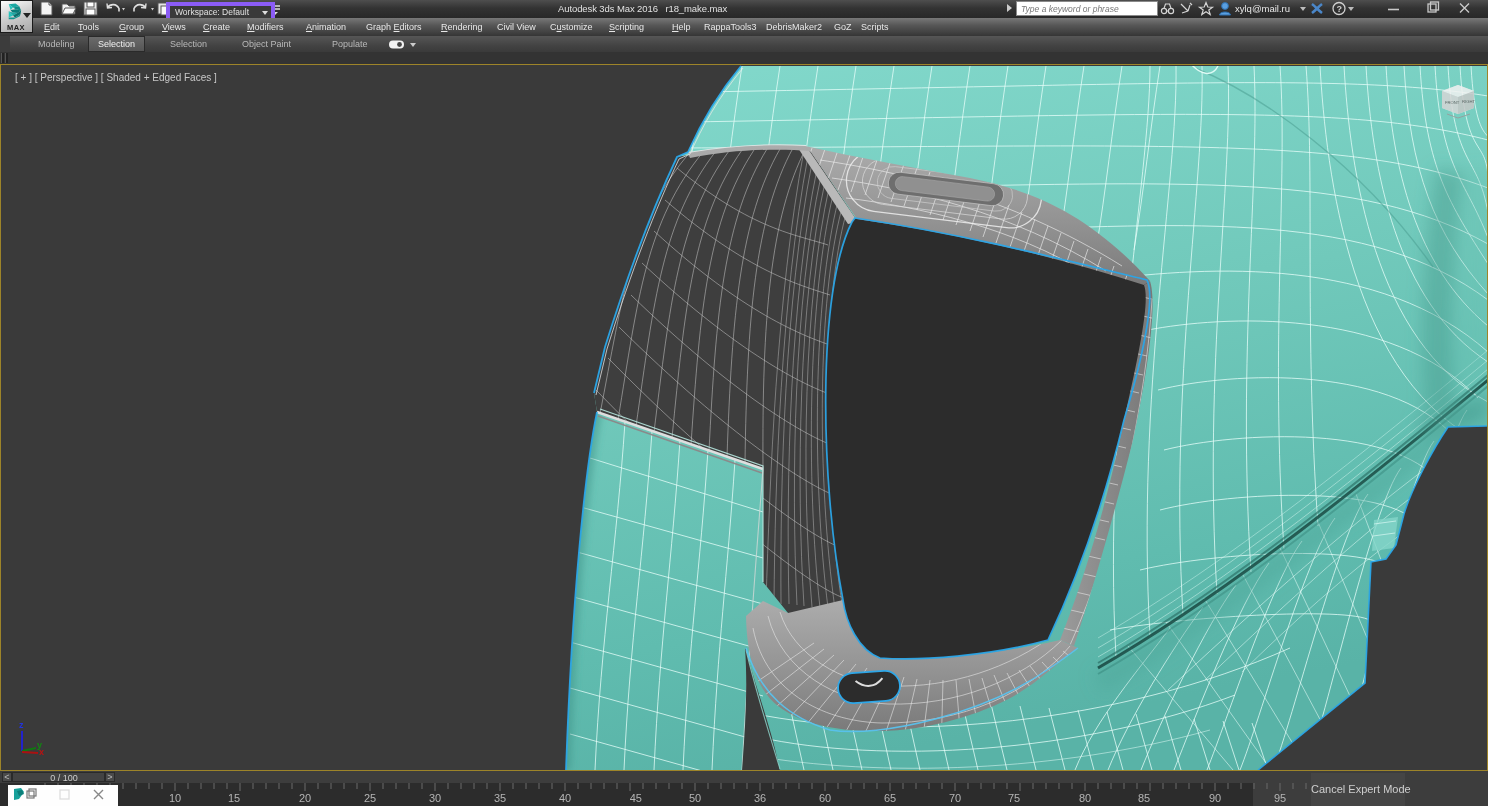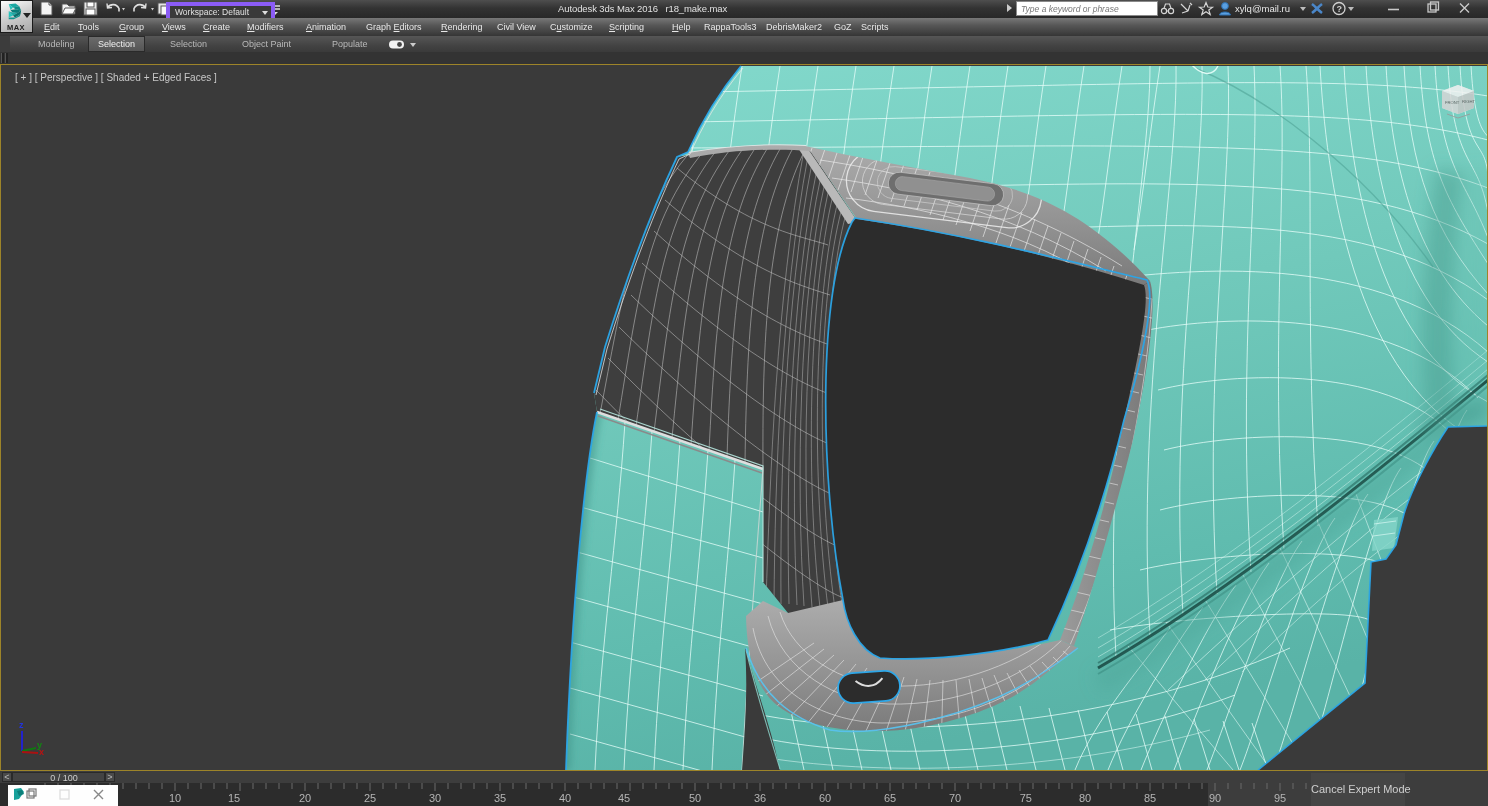--- a/index.html
+++ b/index.html
@@ -50,21 +50,21 @@
   
   #timeslider{left:0;top:771px;width:1488px;height:12px;background:#3d3d3d;}
   #ts-l{position:absolute;left:2px;top:1px;width:10px;height:10px;background:#4a4a4a;
      border:1px solid #2a2a2a;color:#bbb;font-size:9px;line-height:9px;text-align:center;box-sizing:border-box;}
   #ts-track{position:absolute;left:12px;top:1px;width:93px;height:10px;background:#434343;
      border:1px solid #2a2a2a;color:#ccc;font-size:9px;line-height:10px;text-align:center;box-sizing:border-box;padding-left:11px;}
   #ts-r{position:absolute;left:105px;top:1px;width:10px;height:10px;background:#4a4a4a;
      border:1px solid #2a2a2a;color:#bbb;font-size:9px;line-height:9px;text-align:center;box-sizing:border-box;}
   
   #trackbar{left:0;top:783px;width:1488px;height:23px;background:#3d3d3d;}
-  #ruler{position:absolute;left:0px;top:0px;width:1208px;height:23px;background:#2c2c2c;}
+  #ruler{position:absolute;left:0px;top:0px;width:1208px;height:23px;background:#2c2c2c;padding-left:45px;}
   #ruler .num{position:absolute;top:9px;color:#b5b5b5;font-size:11px;}
   #whitebox{position:absolute;left:8px;top:2px;width:110px;height:21px;background:#fefefe;}
   #cancelbtn{position:absolute;left:1311px;top:-10px;width:94px;height:33px;background:#454545;
     color:#cfcfcf;font-size:11px;text-align:center;line-height:33px;white-space:nowrap;}
 </style>
 </head>
 <body>
 
 <div id="titlebar" class="abs"></div>
 <div id="titlecenter" class="abs">Autodesk 3ds Max 2016&nbsp;&nbsp;&nbsp;r18_make.max</div>
@@ -652,29 +652,29 @@
 <path d="M1358,0 L1358,6" stroke="#6a6a6a" stroke-width="1"></path>
 <path d="M1371,0 L1371,6" stroke="#6a6a6a" stroke-width="1"></path>
 </svg>
 <span class="num" style="left:163px;width:24px;text-align:center;display:inline-block">10</span>
 <span class="num" style="left:228px;width:24px;text-align:left;display:inline-block">15</span>
 <span class="num" style="left:293px;width:24px;text-align:center;display:inline-block">20</span>
 <span class="num" style="left:358px;width:24px;text-align:center;display:inline-block">25</span>
 <span class="num" style="left:423px;width:24px;text-align:center;display:inline-block">30</span>
 <span class="num" style="left:488px;width:24px;text-align:center;display:inline-block">35</span>
 <span class="num" style="left:553px;width:24px;text-align:center;display:inline-block">40</span>
-<span class="num" style="left:618px;width:24px;text-align:left;display:inline-block">45</span>
+<span class="num" style="left:618px;width:24px;text-align:right;display:inline-block">45</span>
 <span class="num" style="left:683px;width:24px;text-align:center;display:inline-block">50</span>
 <span class="num" style="left:748px;width:24px;text-align:center;display:inline-block">36</span>
 <span class="num" style="left:813px;width:24px;text-align:center;display:inline-block">60</span>
 <span class="num" style="left:878px;width:24px;text-align:center;display:inline-block">65</span>
 <span class="num" style="left:943px;width:24px;text-align:center;display:inline-block">70</span>
-<span class="num" style="left:1008px;width:24px;text-align:right;display:inline-block">75</span>
+<span class="num" style="left:1008px;width:24px;text-align:left;display:inline-block">75</span>
 <span class="num" style="left:1073px;width:24px;text-align:center;display:inline-block">80</span>
-<span class="num" style="left:1138px;width:24px;text-align:center;display:inline-block">85</span>
+<span class="num" style="left:1138px;width:24px;text-align:left;display:inline-block">85</span>
 <span class="num" style="left:1203px;width:24px;text-align:center;display:inline-block">90</span>
 <span class="num" style="left:1268px;width:24px;text-align:center;display:inline-block">95</span>
 <span class="num" style="left:1333px;width:24px;text-align:center;display:inline-block">100</span>
     </div>
   <div id="whitebox">
     <svg width="110" height="21" viewBox="0 0 110 21">
       <path d="M6 4 L13 3 L16 7 L11 14 L6 15 Z" fill="#17a09a"></path>
       <path d="M9 6 L14 5 L16 9 L11 11 Z" fill="#0c7f7a"></path>
       <rect x="19" y="6" width="7" height="7" fill="none" stroke="#777" stroke-width="1.2"></rect>
       <rect x="21" y="4" width="7" height="7" fill="none" stroke="#777" stroke-width="1.2"></rect>

